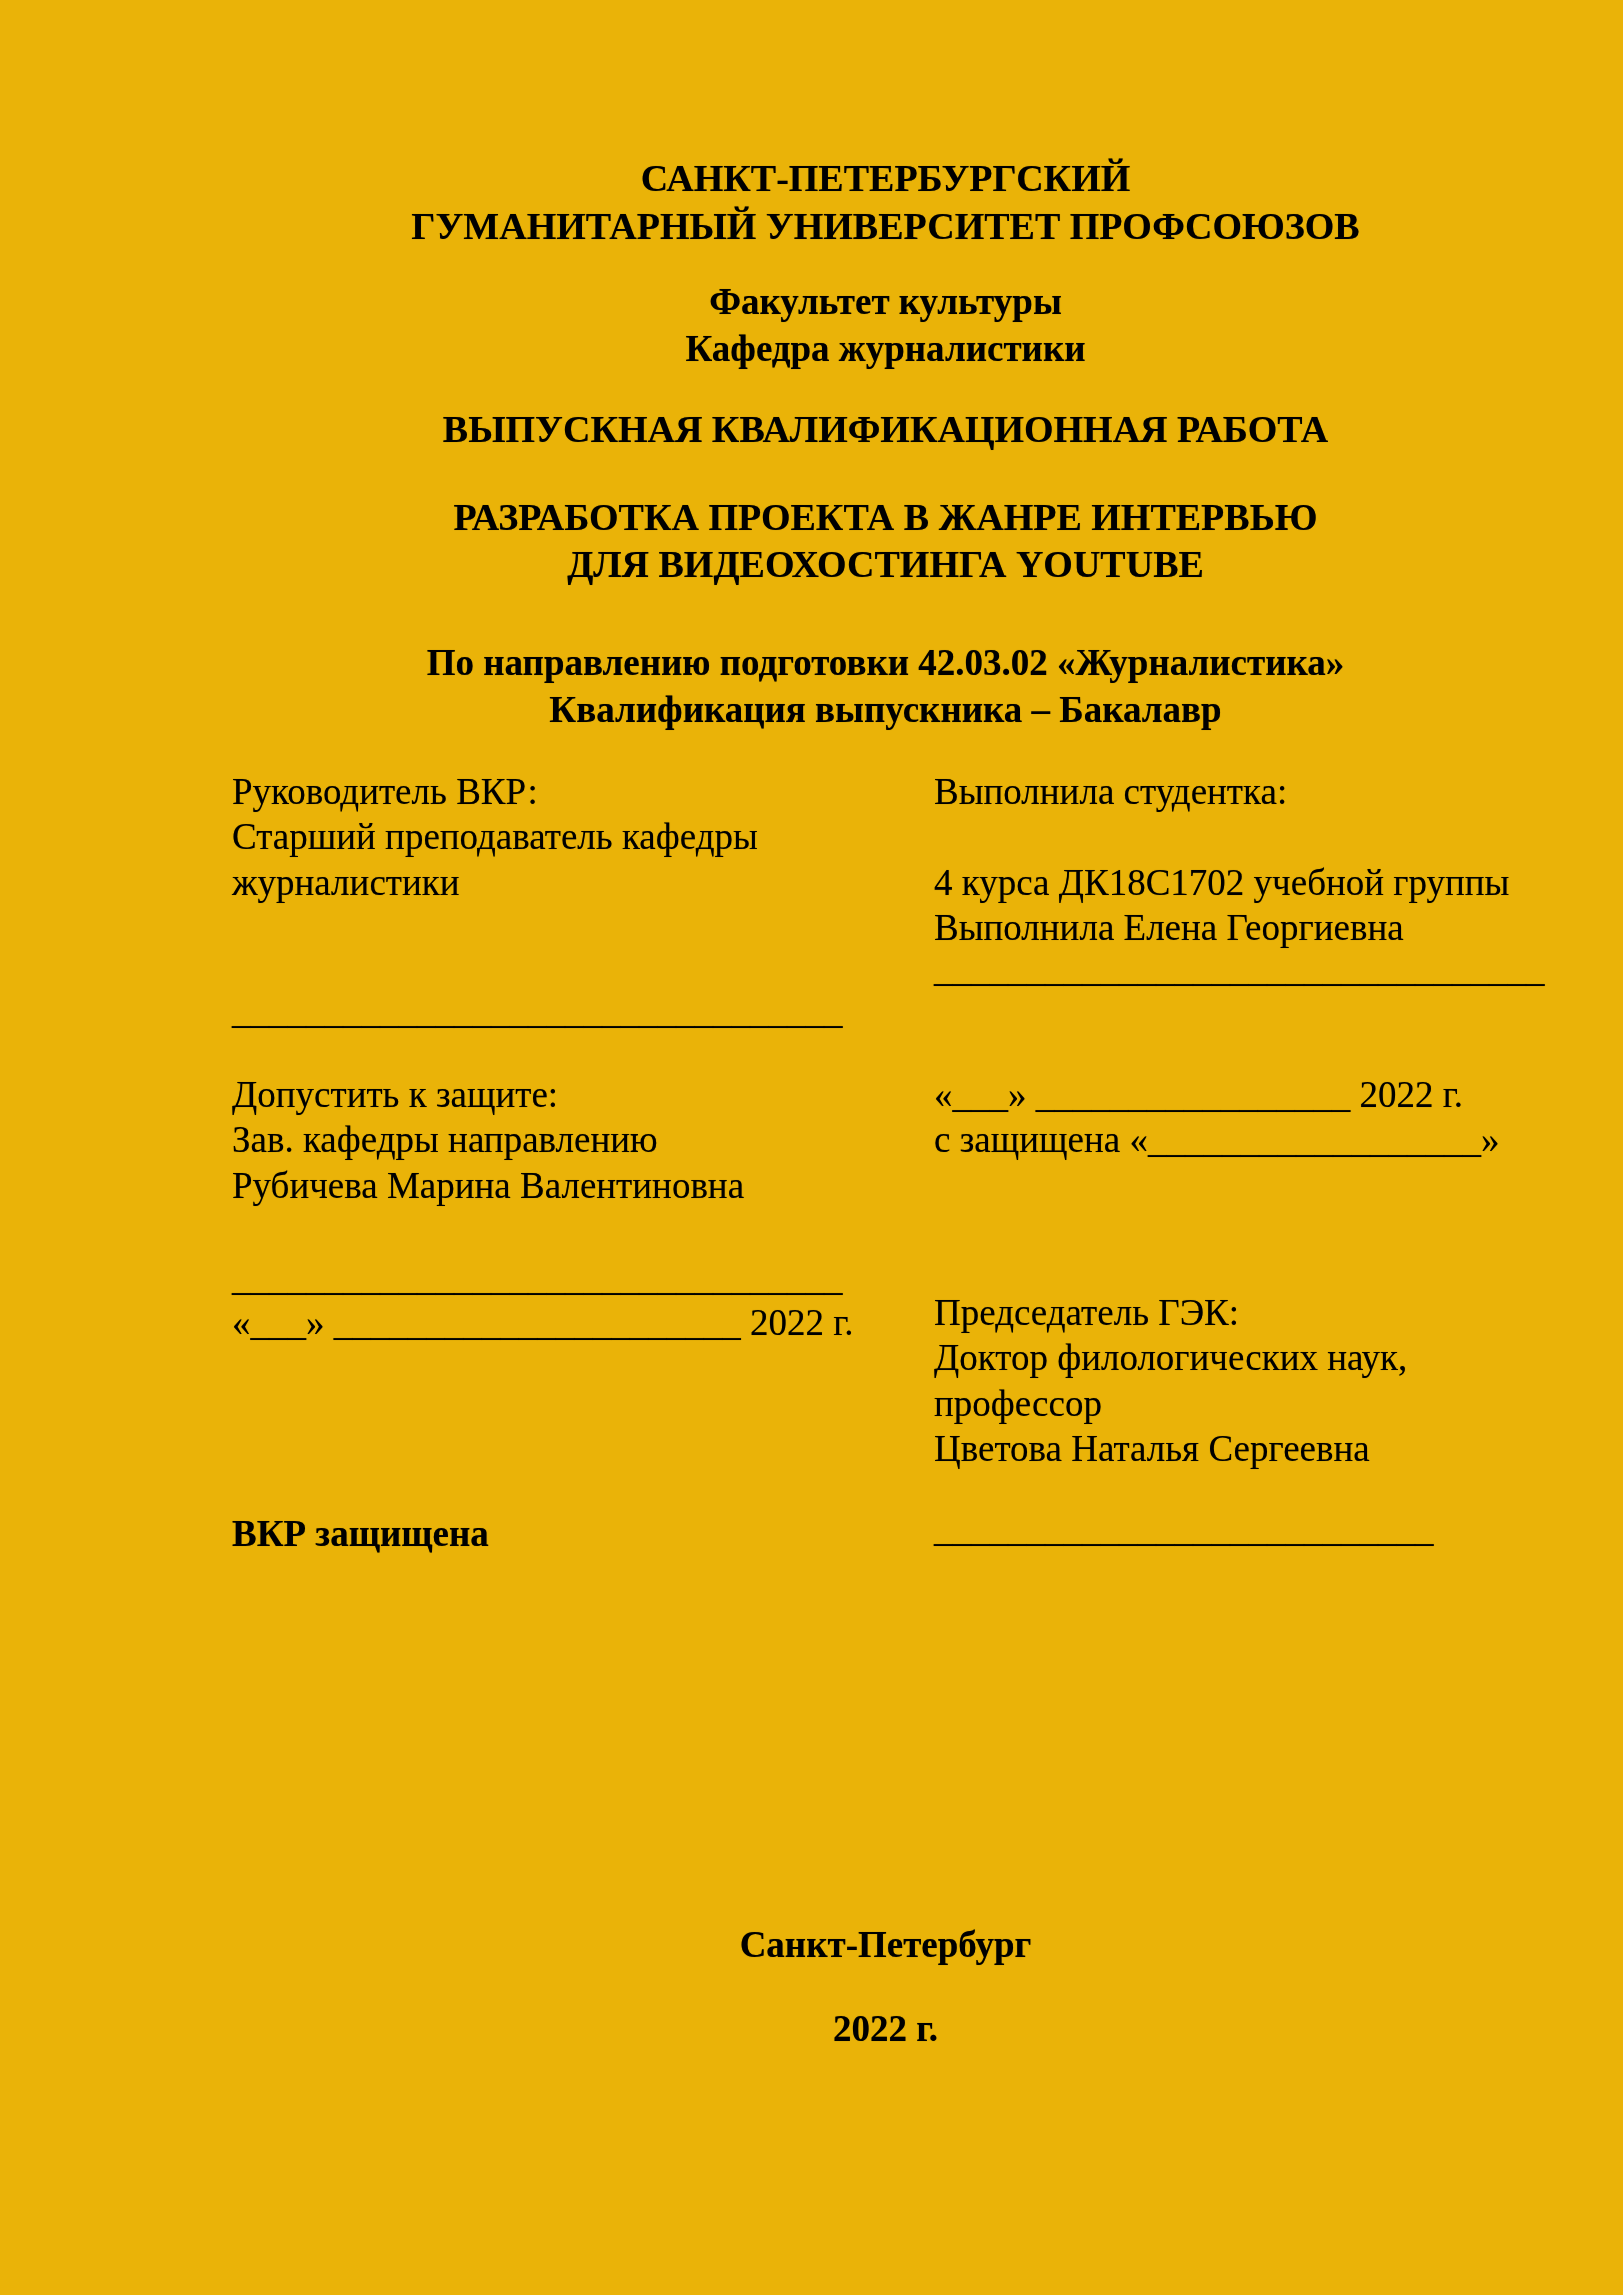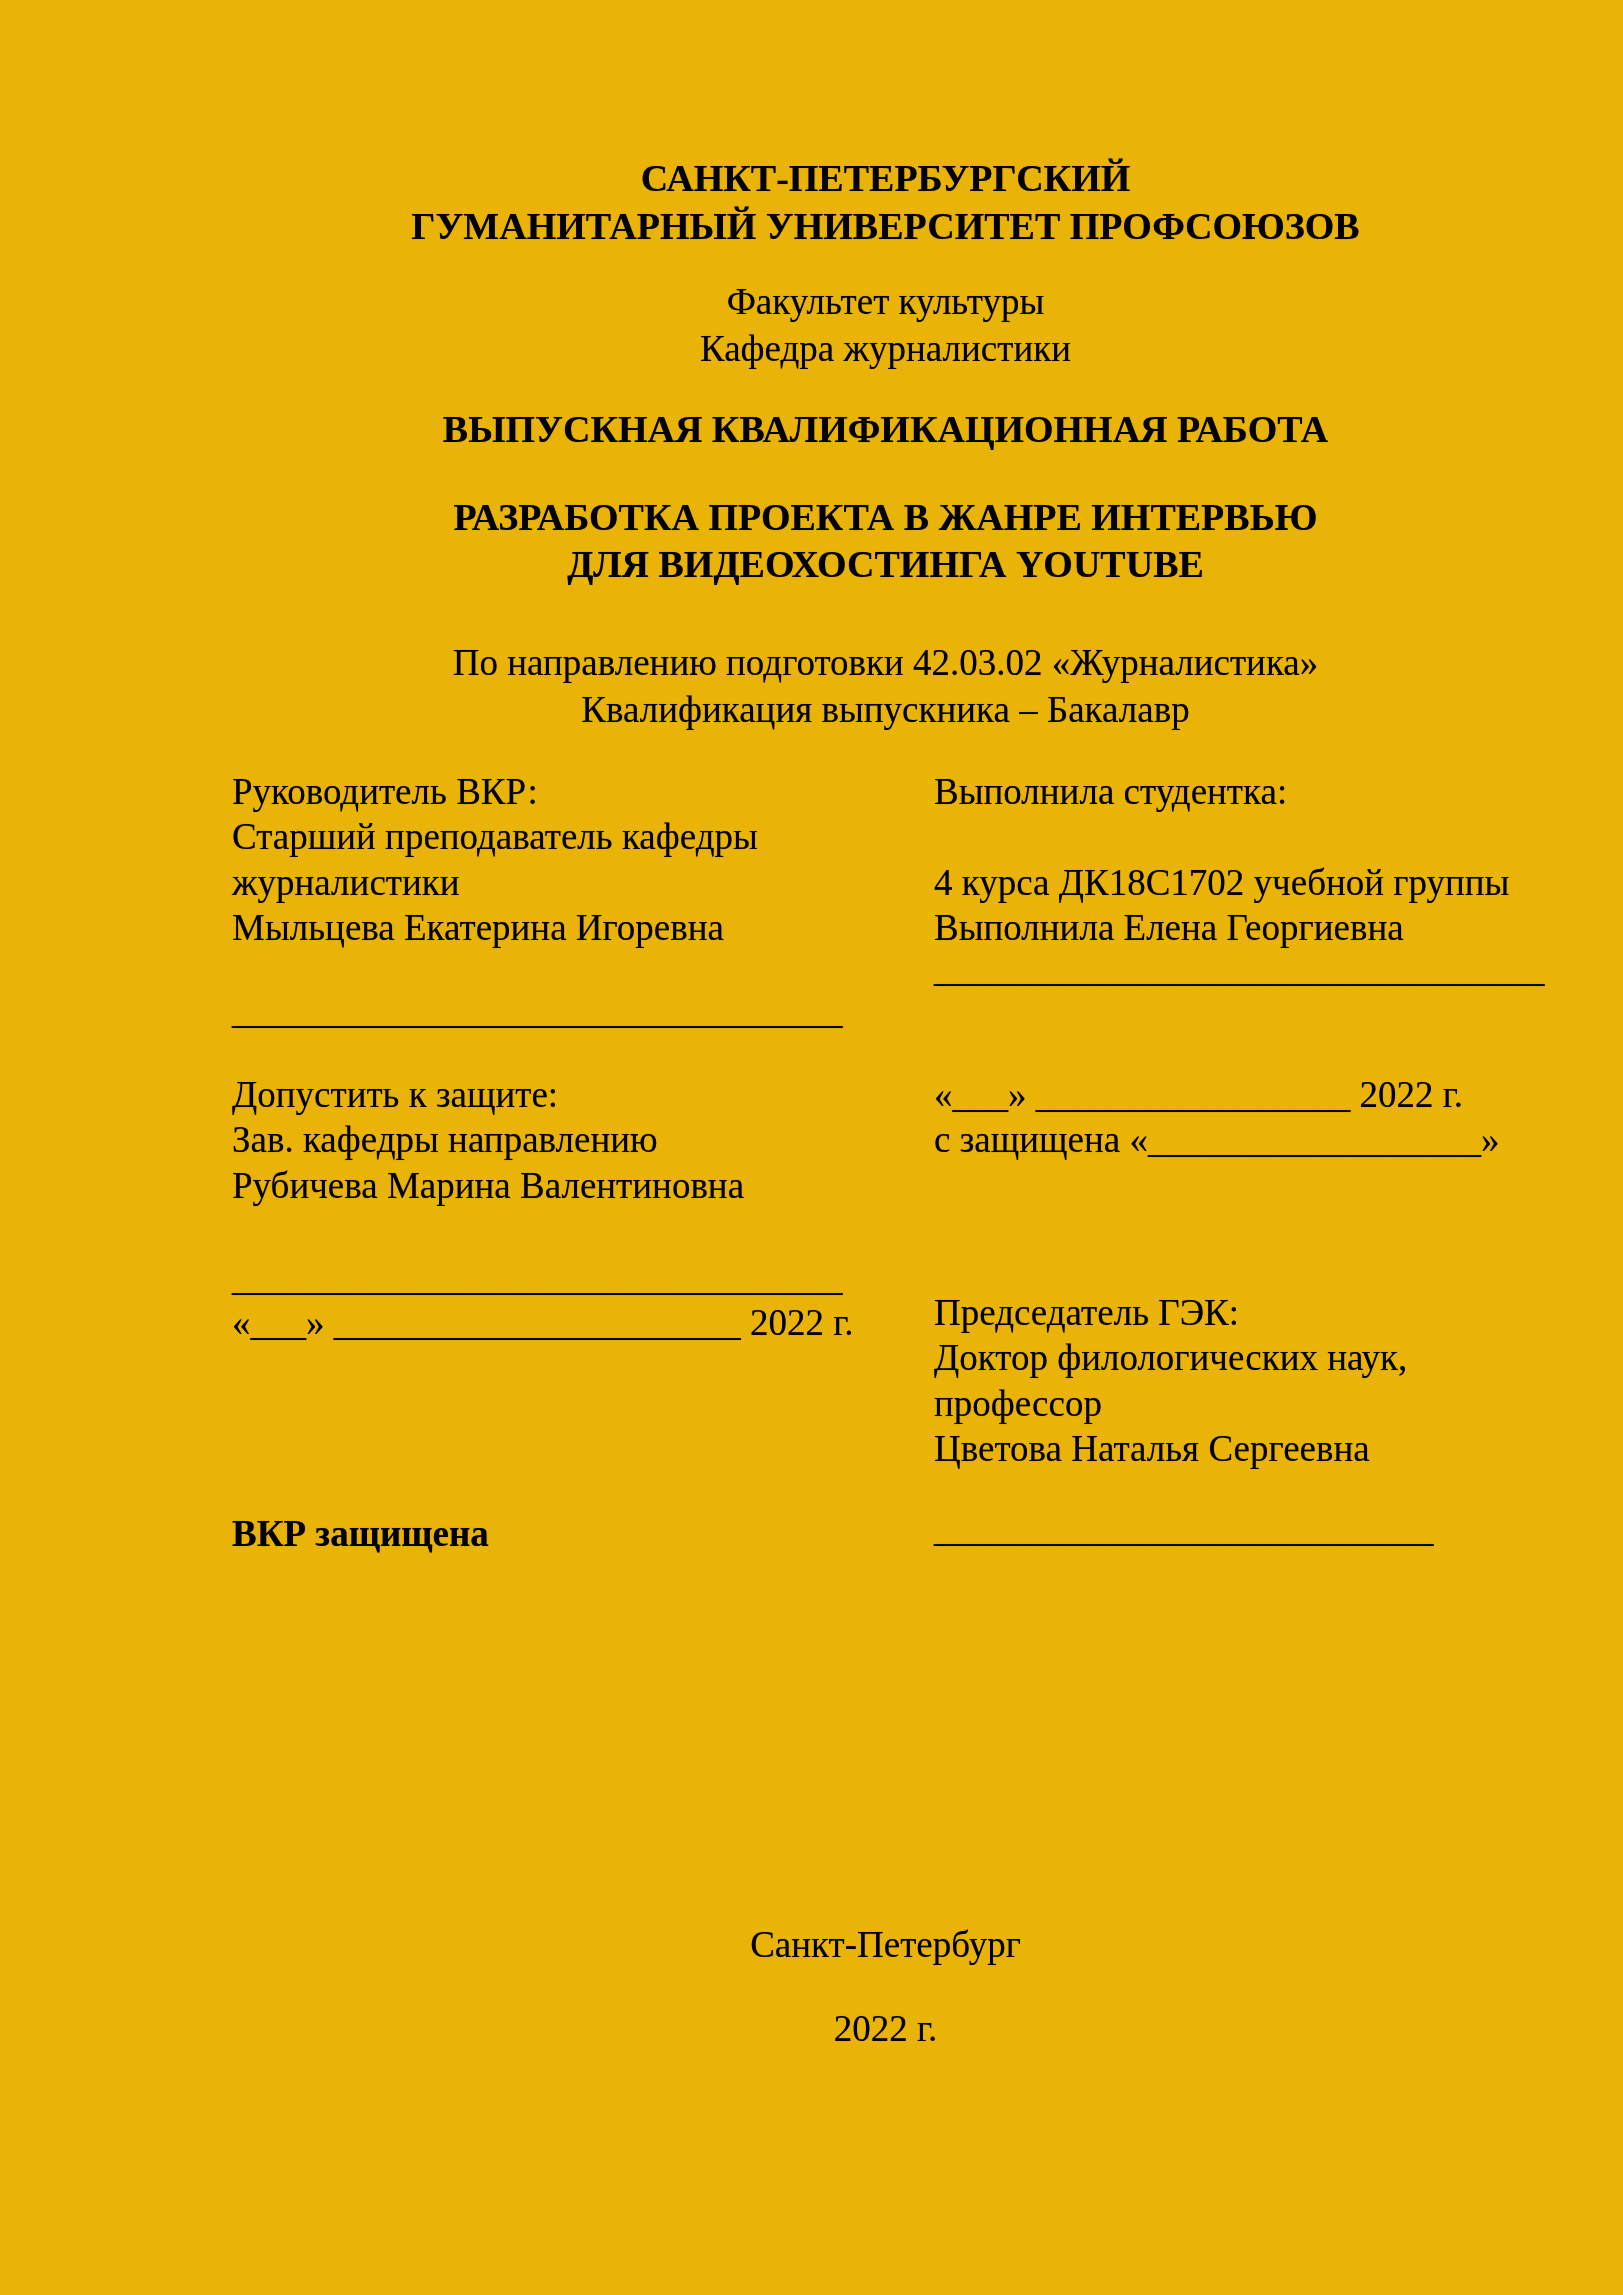--- a/index.html
+++ b/index.html
@@ -17,21 +17,21 @@
     line-height: 46px;
     color: #000000;
     overflow: hidden;
     padding-left: 16px;
   }
   .row {
     position: absolute;
     white-space: nowrap;
     text-shadow: 0 0 0.8px rgba(0,0,0,0.45);
   }
-  .c { left: 232px; width: 1307px; text-align: center; }
+  .c { left: 232px; width: 1307px; text-align: center; font-weight: bold; }
   .l { left: 232px; }
   .r { left: 934px; }
   .b { font-weight: bold; }
   .h { font-size: 38px; }
 </style>
 </head>
 <body>
 
 <div class="page">
 
@@ -45,21 +45,20 @@
 
   <div class="row c b h" style="top:494px">РАЗРАБОТКА ПРОЕКТА В ЖАНРЕ ИНТЕРВЬЮ</div>
   <div class="row c b h" style="top:541px">ДЛЯ ВИДЕОХОСТИНГА YOUTUBE</div>
 
   <div class="row c" style="top:640px">По направлению подготовки 42.03.02 «Журналистика»</div>
   <div class="row c" style="top:687px">Квалификация выпускника – Бакалавр</div>
 
   <div class="row l" style="top:769px">Руководитель ВКР:</div>
   <div class="row l" style="top:814px">Старший преподаватель кафедры</div>
   <div class="row l" style="top:860px">журналистики</div>
-  <div class="row l" style="top:905px">Мыльцева Екатерина Игоревна</div>
   <div class="row l" style="top:988px">_________________________________</div>
 
   <div class="row r" style="top:769px">Выполнила студентка:</div>
   <div class="row r" style="top:860px">4 курса ДК18С1702 учебной группы</div>
   <div class="row r" style="top:905px">Выполнила Елена Георгиевна</div>
   <div class="row r" style="top:946px">_________________________________</div>
 
   <div class="row l" style="top:1072px">Допустить к защите:</div>
   <div class="row l" style="top:1117px">Зав. кафедры направлению</div>
   <div class="row l" style="top:1163px">Рубичева Марина Валентиновна</div>

